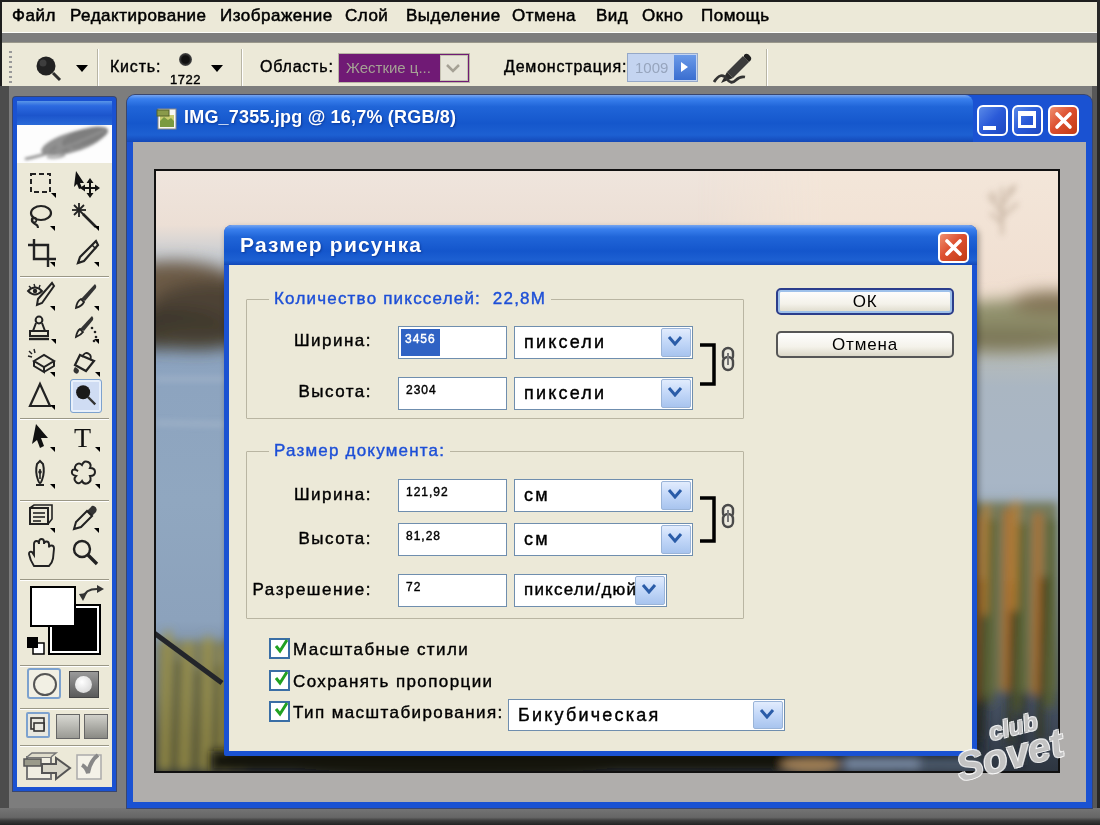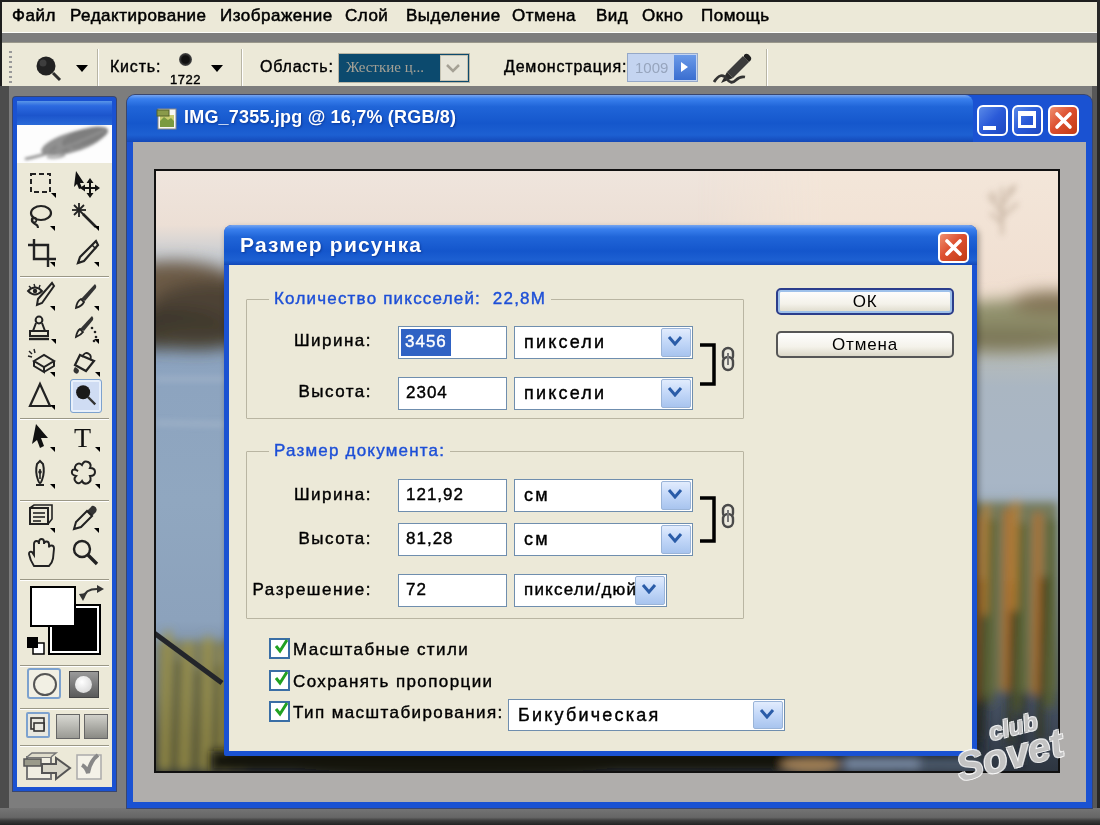--- a/index.html
+++ b/index.html
@@ -56,21 +56,21 @@
      text-shadow:1px 1px 2px #0c3a9a;}
   #dlg-close{position:absolute;left:714px;top:7px;width:31px;height:31px;border:2px solid #fff;
      border-radius:5px;box-sizing:border-box;
      background:linear-gradient(135deg,#ef9070 0%,#dd5030 45%,#c23a14 100%);}
   #dlg-body{position:absolute;left:5px;top:40px;width:743px;height:486px;background:#ece9d8;}
   
   .group{position:absolute;border:1px solid #b9b5a2;border-radius:1px;}
   .glabel{position:absolute;font-size:17px;color:#1d4fd7;background:#ece9d8;padding:0 5px;letter-spacing:1.2px;-webkit-text-stroke:0.4px #1d4fd7;}
   .dlabel{position:absolute;font-size:17px;color:#000;text-align:right;letter-spacing:1.5px;-webkit-text-stroke:0.4px #000;}
   .tfield{position:absolute;background:#fff;border:1px solid #6f8eae;box-sizing:border-box;
-          font-size:17px;color:#000;padding:5px 0 0 7px;letter-spacing:1px;-webkit-text-stroke:0.4px #000;}
+          font-size:12px;color:#000;padding:5px 0 0 7px;letter-spacing:1px;-webkit-text-stroke:0.4px #000;}
   .combo{position:absolute;background:#fff;border:1px solid #6f8eae;box-sizing:border-box;
          font-size:18px;color:#000;letter-spacing:2.2px;-webkit-text-stroke:0.4px #000;}
   .combo .ct{position:absolute;left:9px;top:5px;}
   .cbtn{position:absolute;right:1px;top:1px;bottom:1px;width:28px;
      background:linear-gradient(180deg,#e2ecfd 0%,#c2d7f8 50%,#a8c4ee 100%);
      border:1px solid #9ab4d8;border-radius:2px;}
   .cbtn svg{position:absolute;left:5px;top:7px;}
   .btn{position:absolute;width:178px;height:27px;box-sizing:border-box;
      background:linear-gradient(180deg,#fefefe 0%,#f4f2ea 60%,#dcd8c8 100%);
      border:2px solid #565656;border-radius:5px;
@@ -115,22 +115,22 @@
         border-left:6px solid transparent;border-right:6px solid transparent;border-top:7px solid #000;"></div>
     <div class="vsep" style="left:97px"></div>
     <div class="olabel" style="left:110px;top:15px">Кисть:</div>
     <div style="position:absolute;left:179px;top:10px;width:13px;height:13px;border-radius:50%;
         background:radial-gradient(circle,#111 40%,#888 100%);"></div>
     <div class="olabel" style="left:170px;top:29px;font-size:13px;letter-spacing:0.5px">1722</div>
     <div style="position:absolute;left:211px;top:22px;width:0;height:0;
         border-left:6px solid transparent;border-right:6px solid transparent;border-top:7px solid #000;"></div>
     <div class="vsep" style="left:241px"></div>
     <div class="olabel" style="left:260px;top:15px">Область:</div>
-    <div style="position:absolute;left:338px;top:10px;width:132px;height:30px;background:#0c4a6e;
-        border:1px solid #b9b5a5;box-sizing:border-box;font-family:Liberation Serif, serif;">
+    <div style="position:absolute;left:338px;top:10px;width:132px;height:30px;background:#701a75;
+        border:1px solid #b9b5a5;box-sizing:border-box;">
       <span style="position:absolute;left:7px;top:5px;font-size:15px;color:#a5a195">Жесткие ц...</span>
       <div style="position:absolute;right:1px;top:1px;bottom:1px;width:26px;background:#e8e6da;
           border:1px solid #c5c2b2;">
         <svg width="14" height="9" viewBox="0 0 14 9" style="position:absolute;left:5px;top:8px">
           <path d="M1 1 L7 7 L13 1" stroke="#a5a195" stroke-width="2.5" fill="none"></path>
         </svg>
       </div>
     </div>
     <div class="olabel" style="left:504px;top:15px">Демонстрация:</div>
     <div style="position:absolute;left:627px;top:10px;width:71px;height:29px;background:#c4d4f0;

